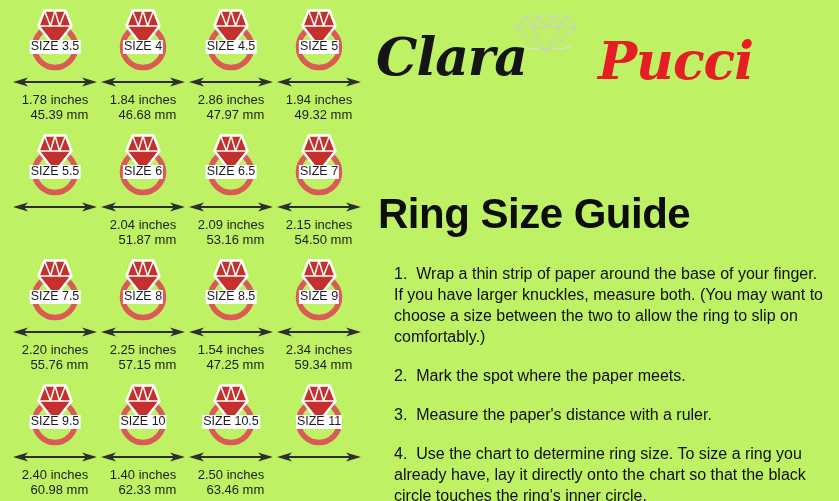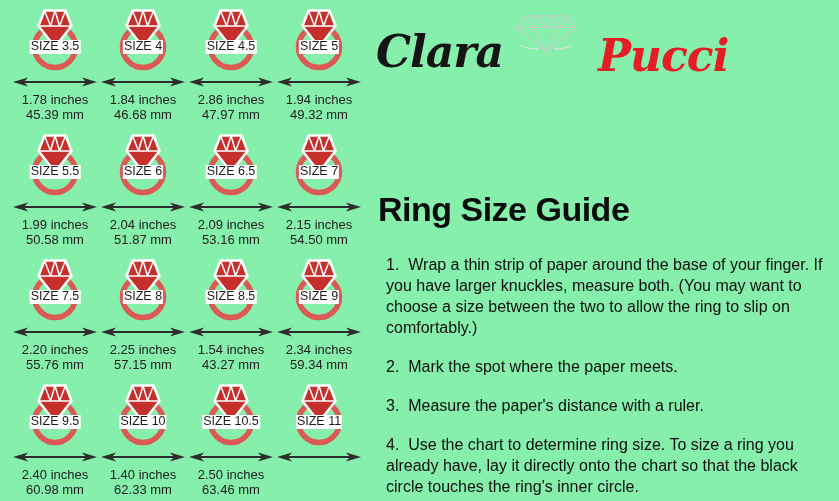--- a/index.html
+++ b/index.html
@@ -1,53 +1,53 @@
 <!DOCTYPE html>
 <html><head>
 <meta charset="utf-8">
 <style>
   * { box-sizing: border-box; }
   html,body { margin:0; padding:0; }
   body { width:839px; height:501px; background:#fff; font-family:"Liberation Sans", sans-serif; }
-  .page { position:relative; width:839px; height:501px; background:#86efac; overflow:hidden; }
+  .page { position:relative; width:839px; height:501px; background:#bef264; overflow:hidden; }
 
   
   .grid {
     position:absolute; left:11px; top:3px;
     display:grid; grid-template-columns:repeat(4,88px); grid-auto-rows:125px;
   }
   .cell { display:flex; flex-direction:column; align-items:center; }
   .ring-wrap { position:relative; width:80px; height:64px; margin-top:4px; }
   .ring-svg { width:80px; height:64px; display:block; }
   .size-label {
     position:absolute; left:50%; top:33px; transform:translateX(-50%);
     background:#fff; padding:0 1px; white-space:nowrap;
     font-size:12.5px; color:#1b1b1b; line-height:1.1;
   }
   .arrow-svg { width:84px; height:12px; margin-top:5px; display:block; }
-  .measure { margin-top:5px; text-align:center; font-size:13px; line-height:1.12; color:#1c1c1c; }
+  .measure { margin-top:5px; text-align:right; font-size:13px; line-height:1.12; color:#1c1c1c; }
 
   
   .logo { position:absolute; left:372px; top:8px; width:460px; height:100px; }
   .logo-word {
     position:absolute; font-family:"DejaVu Serif", serif;
-    font-style:italic; font-weight:700; font-size:44px; letter-spacing:-1px;
+    font-style:italic; font-weight:700; font-size:52px; letter-spacing:-1px;
   }
   .clara { left:4px; top:18px; color:#151515; }
   .pucci { left:226px; top:22px; color:#e51e25; }
   .logo-diamond { position:absolute; left:142px; top:2px; width:64px; height:48px; }
 
   
   .right-col { position:absolute; left:378px; top:190px; width:452px; }
   .guide-title {
     margin:0 0 25px 0; font-family:"Liberation Sans", sans-serif;
-    font-weight:700; font-size:34px; letter-spacing:-0.5px; color:#0d0d0d;
+    font-weight:700; font-size:42px; letter-spacing:-0.5px; color:#0d0d0d;
   }
   .step {
-    margin:0 0 18px 8px; font-size:16px; line-height:21px; color:#0f0f0f;
+    margin:0 0 18px 16px; font-size:16px; line-height:21px; color:#0f0f0f;
     white-space:pre-wrap;
   }
 
   .defs-hidden { position:absolute; width:0; height:0; overflow:hidden; }
 </style>
 </head>
 <body>
 
 <div class="page">
 
@@ -140,24 +140,20 @@
     <div class="cell">
       <div class="ring-wrap">
         <svg class="ring-svg" viewBox="0 0 80 64">
             <use href="#ring"></use>
           </svg>
         <span class="size-label">SIZE 5.5</span>
       </div>
       <svg class="arrow-svg" viewBox="0 0 84 12">
           <use href="#arrow"></use>
         </svg>
-      <div class="measure">
-        <div>1.99 inches</div>
-        <div>50.58 mm</div>
-      </div>
     </div>
 
     <div class="cell">
       <div class="ring-wrap">
         <svg class="ring-svg" viewBox="0 0 80 64">
             <use href="#ring"></use>
           </svg>
         <span class="size-label">SIZE 6</span>
       </div>
       <svg class="arrow-svg" viewBox="0 0 84 12">
@@ -238,21 +234,21 @@
         <svg class="ring-svg" viewBox="0 0 80 64">
             <use href="#ring"></use>
           </svg>
         <span class="size-label">SIZE 8.5</span>
       </div>
       <svg class="arrow-svg" viewBox="0 0 84 12">
           <use href="#arrow"></use>
         </svg>
       <div class="measure">
         <div>1.54 inches</div>
-        <div>43.27 mm</div>
+        <div>47.25 mm</div>
       </div>
     </div>
 
     <div class="cell">
       <div class="ring-wrap">
         <svg class="ring-svg" viewBox="0 0 80 64">
             <use href="#ring"></use>
           </svg>
         <span class="size-label">SIZE 9</span>
       </div>

